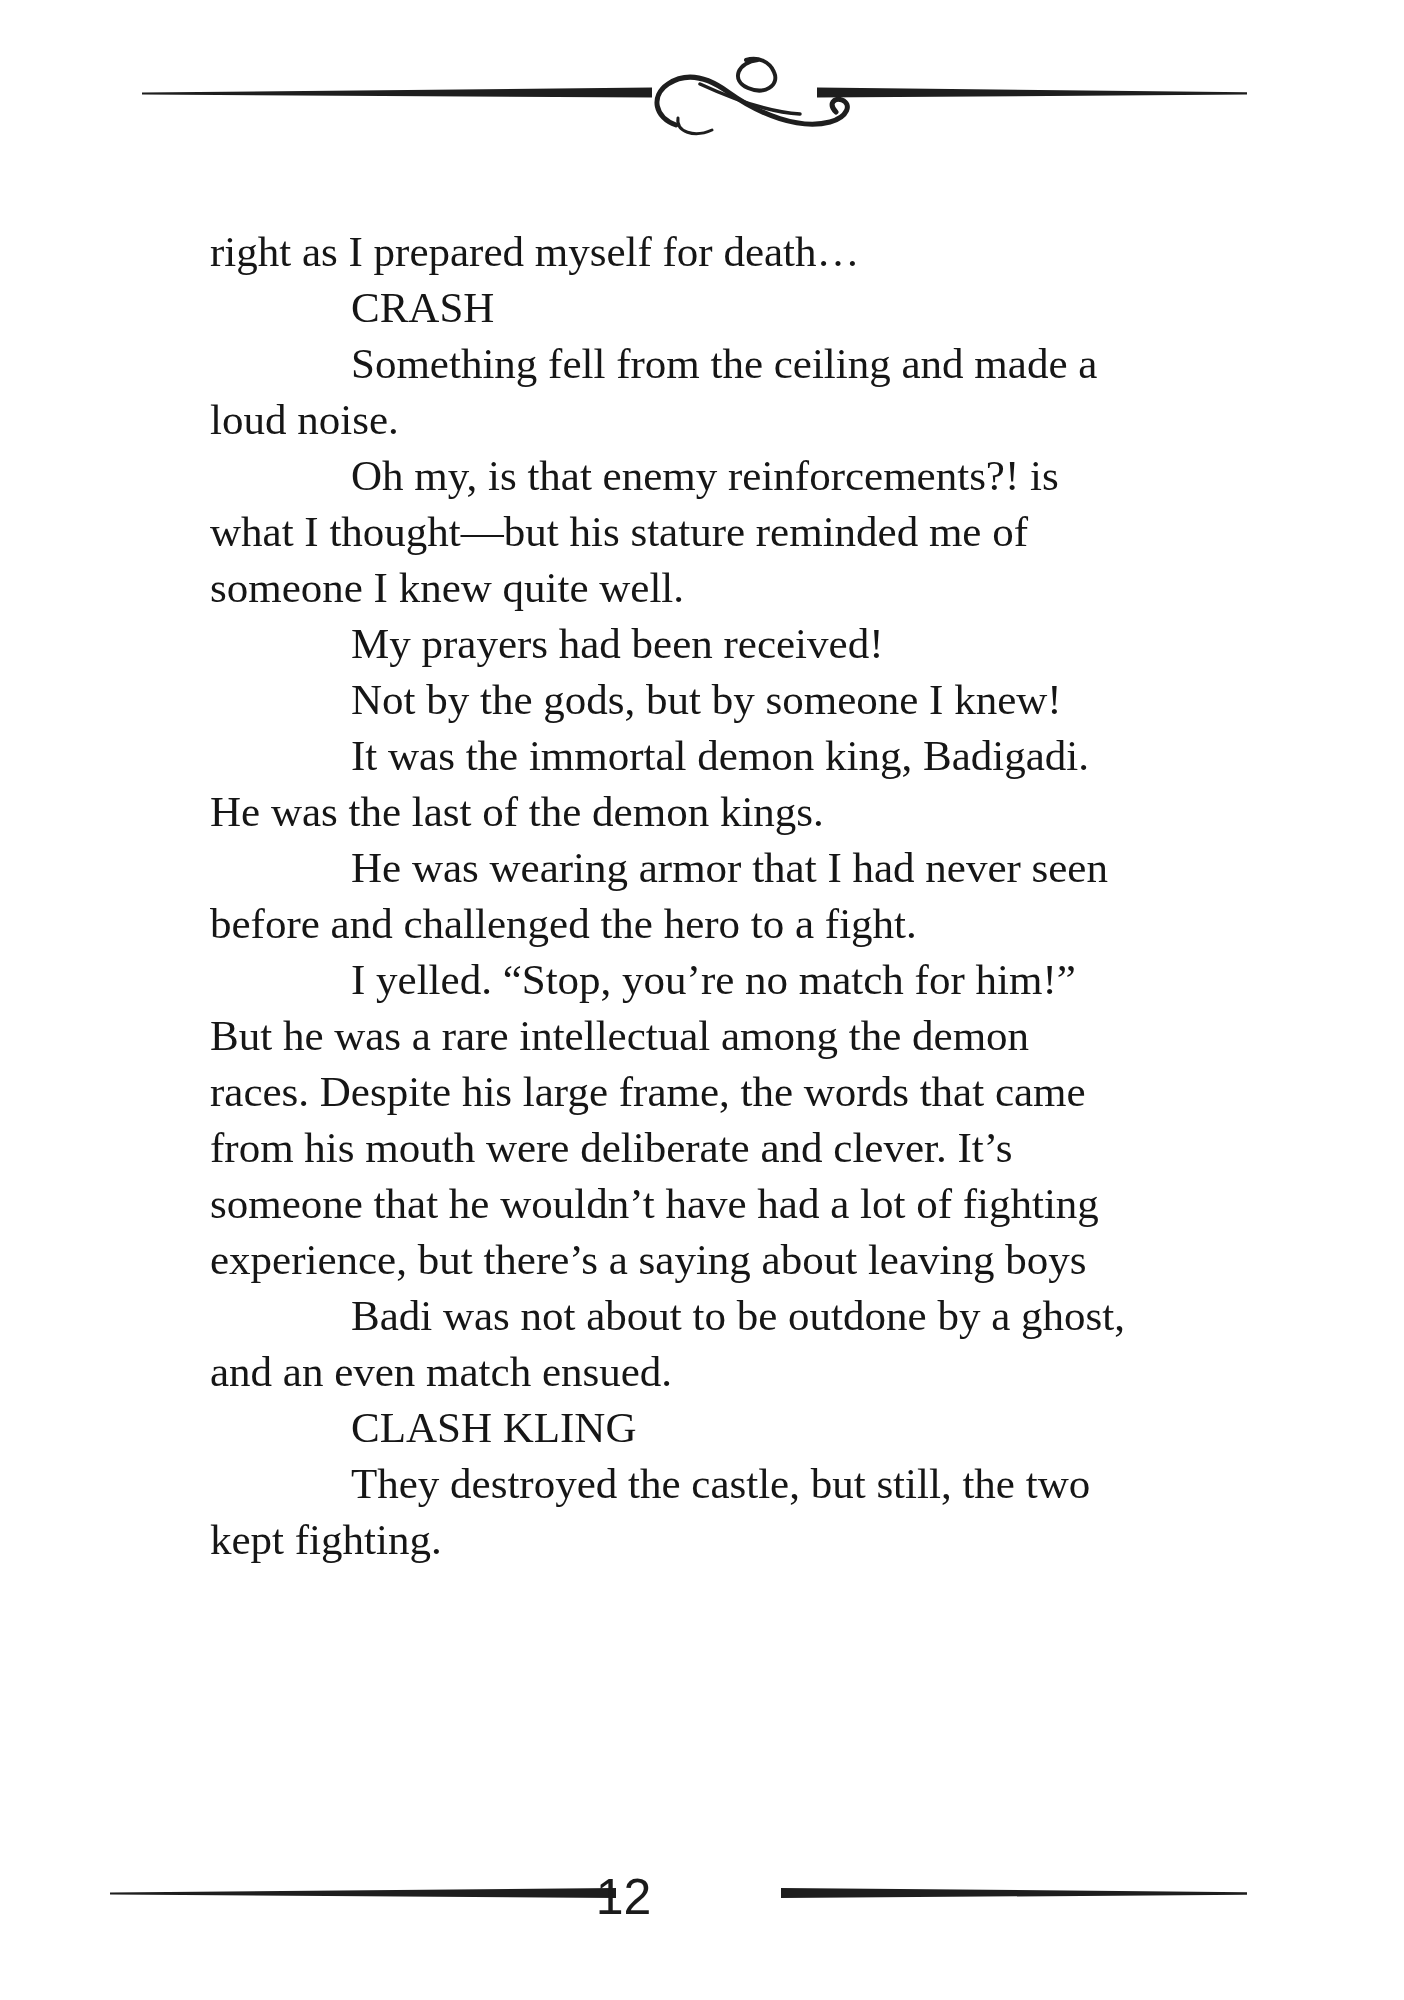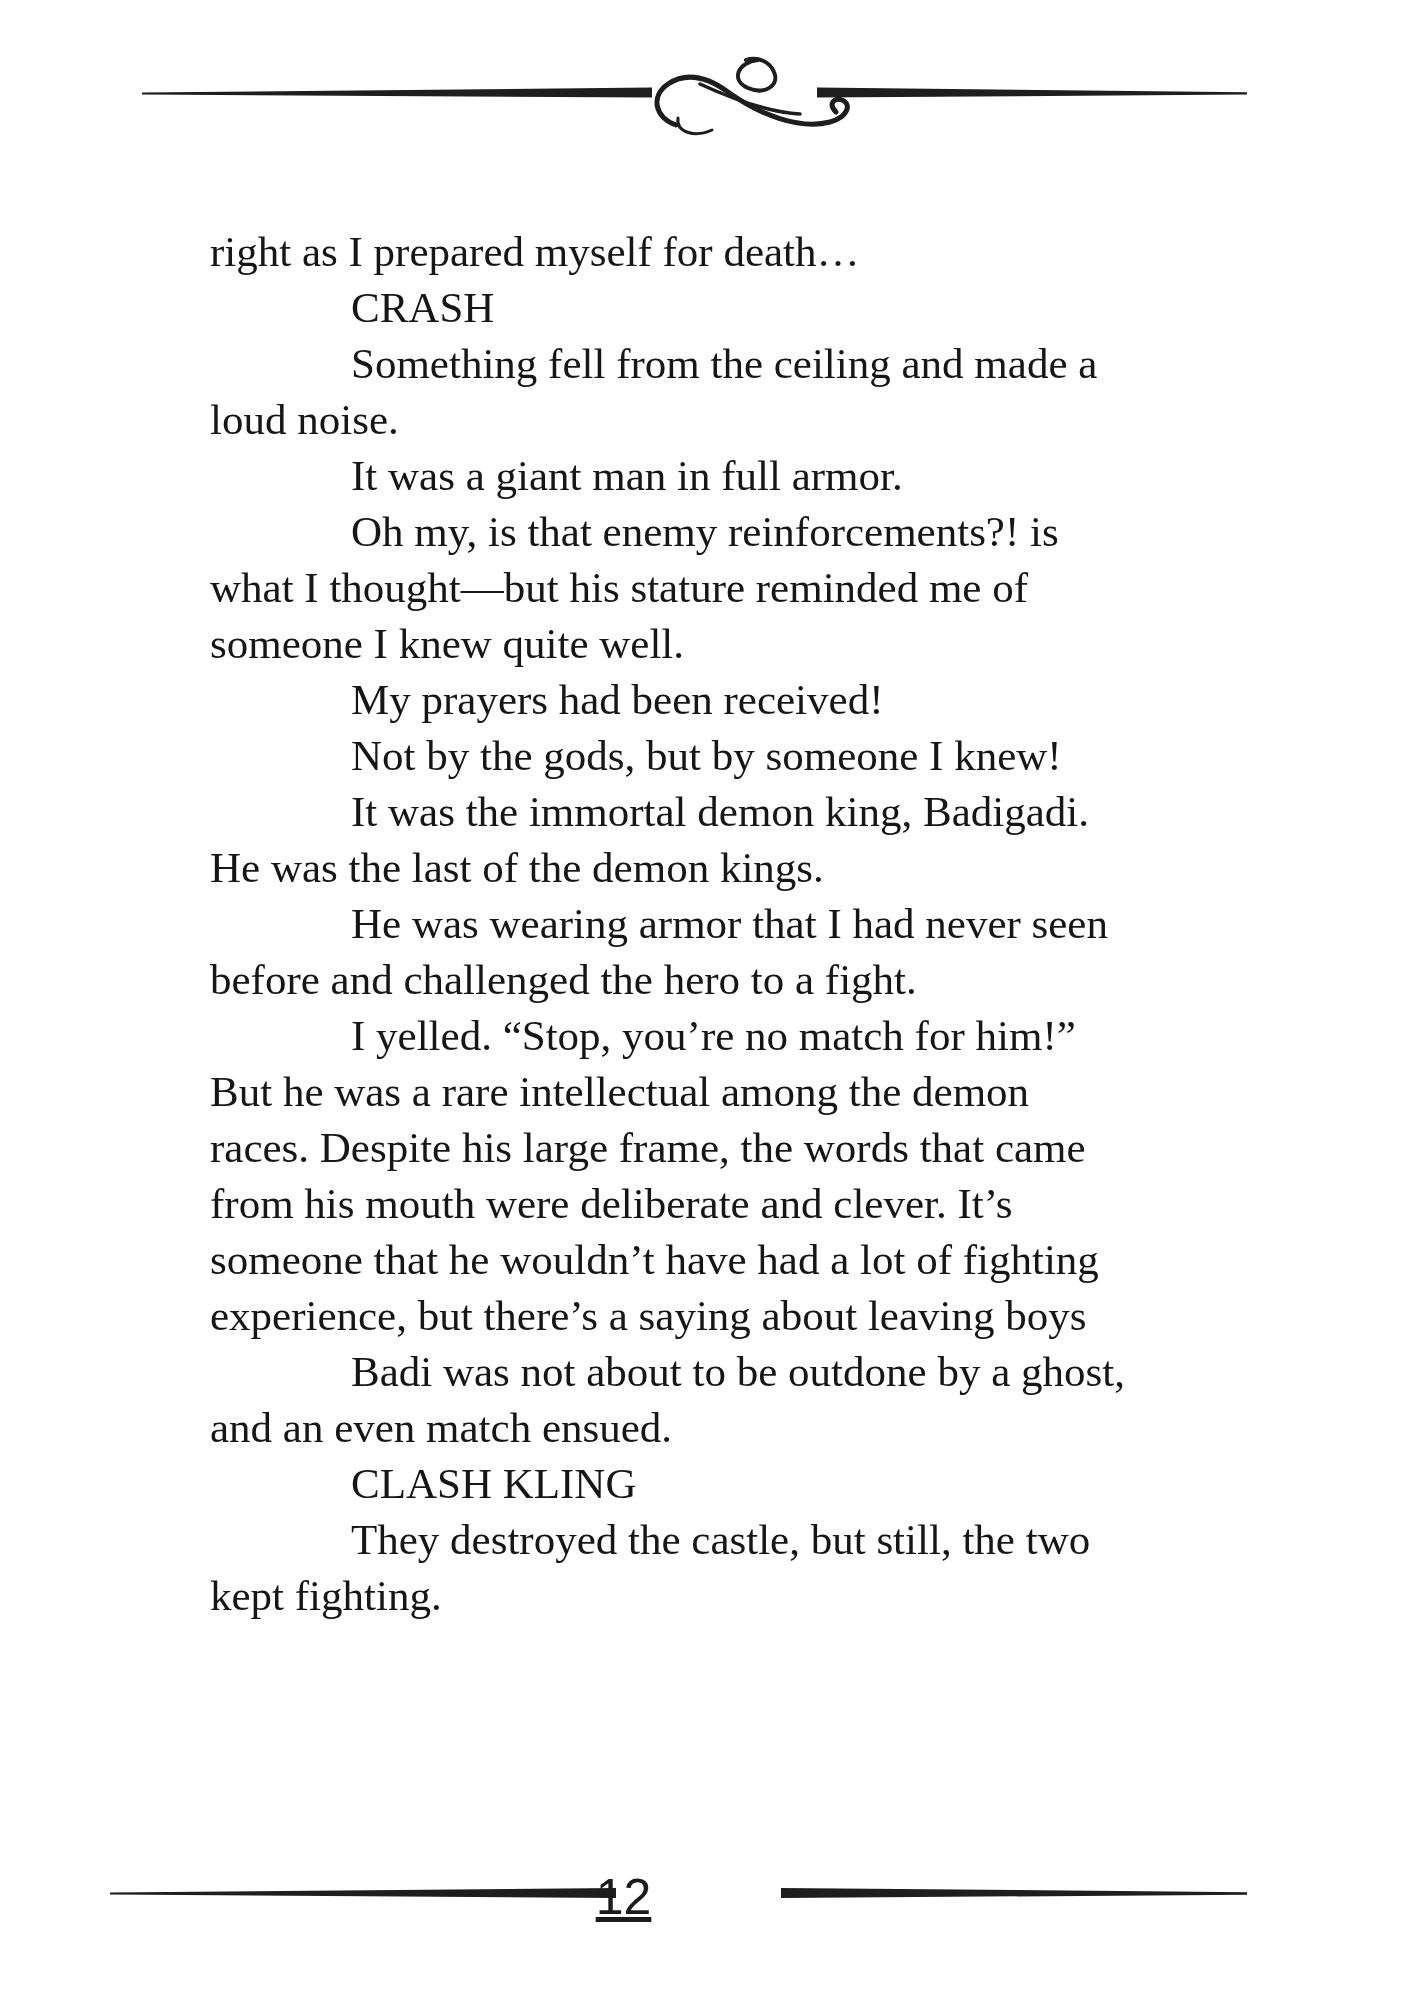--- a/index.html
+++ b/index.html
@@ -50,21 +50,20 @@
   .page-number {
     position: absolute;
     left: 0;
     right: 0;
     top: 1872px;
     text-align: center;
     font-family: "Liberation Sans", "DejaVu Sans", sans-serif;
     font-size: 50px;
     line-height: 50px;
     color: #1b1b1b;
-    text-decoration: underline;
   }
 </style>
 </head>
 <body>
 
 <div class="page">
 
   <svg class="header-svg" viewBox="0 0 1404 160" xmlns="http://www.w3.org/2000/svg">
     <polygon points="142,92.5 652,87.5 652,97.5 142,94.5" fill="#1e1e1e"></polygon>
     <polygon points="817,87.5 1262,92.5 1262,94.5 817,97.5" fill="#1e1e1e"></polygon>
@@ -74,21 +73,20 @@
       <path d="M700,84 C726,96 766,112 800,114" stroke-width="3.5"></path>
       <path d="M712,130 C694,138 676,132 678,118" stroke-width="3"></path>
     </g>
   </svg>
 
   <main class="body-text">
       <div class="line"><span>right as I prepared myself for death…</span></div>
       <div class="line indent"><span class="italic">CRASH</span></div>
       <div class="line indent"><span>Something fell from the ceiling and made a</span></div>
       <div class="line"><span>loud noise.</span></div>
-      <div class="line indent"><span>It was a giant man in full armor.</span></div>
       <div class="line indent"><span class="italic">Oh my, is that enemy reinforcements?!</span><span> is</span></div>
       <div class="line"><span>what I thought—but his stature reminded me of</span></div>
       <div class="line"><span>someone I knew quite well.</span></div>
       <div class="line indent"><span>My prayers had been received!</span></div>
       <div class="line indent"><span>Not by the gods, but by someone I knew!</span></div>
       <div class="line indent"><span>It was the immortal demon king, Badigadi.</span></div>
       <div class="line"><span>He was the last of the demon kings.</span></div>
       <div class="line indent"><span>He was wearing armor that I had never seen</span></div>
       <div class="line"><span>before and challenged the hero to a fight.</span></div>
       <div class="line indent"><span>I yelled. “Stop, you’re no match for him!”</span></div>

